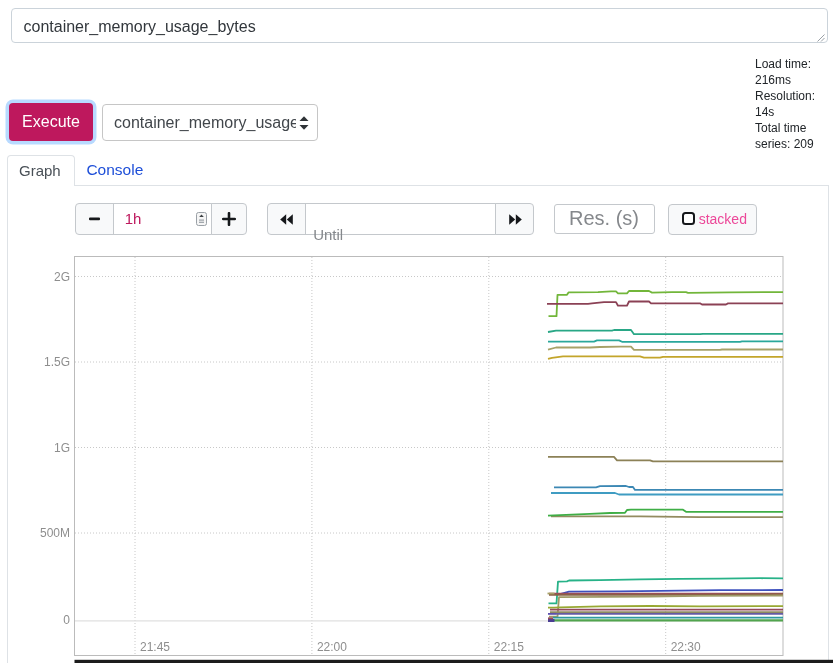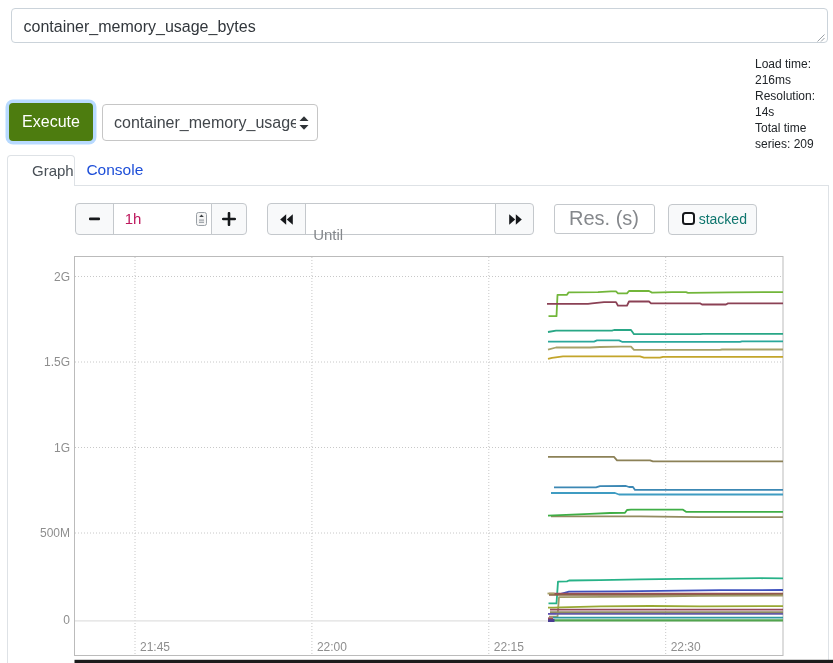--- a/index.html
+++ b/index.html
@@ -13,32 +13,32 @@
   <div style="padding:6px 12px; font-size:16px; line-height:24px; color:#32373c;">container_memory_usage_bytes</div>
   <svg class="abs" style="right:1.5px; bottom:0.5px;" width="8" height="8" viewBox="0 0 8 8">
     <path d="M7.5 0.5 L0.5 7.5 M7.5 4 L4 7.5" stroke="#9aa0a6" stroke-width="1" fill="none"></path>
   </svg>
 </div>
 
 <div class="abs" style="left:755px; top:55.5px; font-size:12px; line-height:16.1px; color:#212529;">
   Load time: 216ms<br>Resolution: 14s<br>Total time series: 209
 </div>
 
-<div class="abs" style="left:9px; top:103px; width:84px; height:37.5px; background:#4d7c0f; border-radius:4px; box-shadow:0 0 0 3.5px rgba(0,123,255,0.28); color:#fff; font-size:16px; line-height:37.5px; text-align:center;">Execute</div>
+<div class="abs" style="left:9px; top:103px; width:84px; height:37.5px; background:#be185d; border-radius:4px; box-shadow:0 0 0 3.5px rgba(0,123,255,0.28); color:#fff; font-size:16px; line-height:37.5px; text-align:center;">Execute</div>
 
 <div class="abs" style="left:102px; top:103.5px; width:216px; height:37px; background:#fff; border:1px solid #c6c6c6; border-radius:4px; overflow:hidden;">
   <div style="position:absolute; left:11px; top:0; width:182px; height:35px; overflow:hidden; font-size:16px; line-height:35px; color:#41464b; white-space:nowrap;">container_memory_usage_bytes</div>
   <svg style="position:absolute; left:194px; top:10px;" width="14" height="16" viewBox="0 0 14 16">
     <path d="M2.5 6 L7 1.2 L11.5 6 Z" fill="#2f3337"></path>
     <path d="M2.5 10 L7 14.8 L11.5 10 Z" fill="#2f3337"></path>
   </svg>
 </div>
 
 <div class="abs" style="left:7px; top:185px; width:822px; height:1px; background:#dee2e6;"></div>
-<div class="abs" style="left:7px; top:154.5px; width:68px; height:31px; background:#fff; border:1px solid #dee2e6; border-bottom:none; border-radius:4px 4px 0 0; font-size:15px; color:#495057; line-height:30px; padding-left:24px;">Graph</div>
+<div class="abs" style="left:7px; top:154.5px; width:68px; height:31px; background:#fff; border:1px solid #dee2e6; border-bottom:none; border-radius:4px 4px 0 0; font-size:15px; color:#495057; line-height:30px; padding-left:11px;">Graph</div>
 <div class="abs" style="left:86.4px; top:154.5px; height:31px; font-size:15.5px; color:#1d4ed8; line-height:30px;">Console</div>
 
 <div class="abs" style="left:7px; top:185px; width:1px; height:478px; background:#dee2e6;"></div>
 <div class="abs" style="left:828.4px; top:185px; width:1px; height:478px; background:#dee2e6;"></div>
 
 <div class="abs" style="left:75px; top:203px; width:39px; height:32px; background:#f8f9fa; border:1px solid #c4c8cc; border-radius:4px 0 0 4px;"></div>
 <svg class="abs" style="left:88px; top:217px;" width="13" height="4" viewBox="0 0 13 4">
     <rect x="1" y="0.6" width="11" height="2.6" rx="1" fill="#16181b"></rect>
   </svg>
 <div class="abs" style="left:113px; top:203px; width:99px; height:32px; background:#fff; border:1px solid #c4c8cc;"></div>
@@ -66,21 +66,21 @@
 <svg class="abs" style="left:507.5px; top:212.5px;" width="15" height="13" viewBox="0 0 15 13">
   <path d="M1.2 1.2 L1.2 11.8 L7.2 6.5 Z" fill="#16181b"></path>
   <path d="M7.8 1.2 L7.8 11.8 L13.8 6.5 Z" fill="#16181b"></path>
 </svg>
 
 <div class="abs" style="left:553.5px; top:204px; width:101.5px; height:29.5px; background:#fff; border:1px solid #c4c8cc; border-radius:3px;"></div>
 <div class="abs" style="left:569px; top:204px; height:29.5px; line-height:29.5px; font-size:20px; color:#85888c;">Res. (s)</div>
 
 <div class="abs" style="left:667.7px; top:203.5px; width:88.9px; height:31.5px; background:#f8f9fa; border:1px solid #c4c8cc; border-radius:4px;"></div>
 <div class="abs" style="left:682.4px; top:212.3px; width:12.4px; height:12.4px; background:#fff; border:2px solid #16181b; border-radius:3.5px;"></div>
-<div class="abs" style="left:698.7px; top:203.5px; height:31.5px; line-height:31px; font-size:14px; color:#0f766e;">stacked</div>
+<div class="abs" style="left:698.7px; top:203.5px; height:31.5px; line-height:31px; font-size:14px; color:#ec4899;">stacked</div>
 
 <svg class="abs" style="left:0; top:250px;" width="833" height="413" viewBox="0 250 833 413">
   <g font-family="Liberation Sans, sans-serif" font-size="12" fill="#8e8e8e">
     <text x="70" y="280.8" text-anchor="end">2G</text>
     <text x="70" y="366.3" text-anchor="end">1.5G</text>
     <text x="70" y="451.8" text-anchor="end">1G</text>
     <text x="70" y="537.3" text-anchor="end">500M</text>
     <text x="70" y="623.9" text-anchor="end">0</text>
     <text x="140" y="650.6">21:45</text>
     <text x="316.9" y="650.6">22:00</text>

